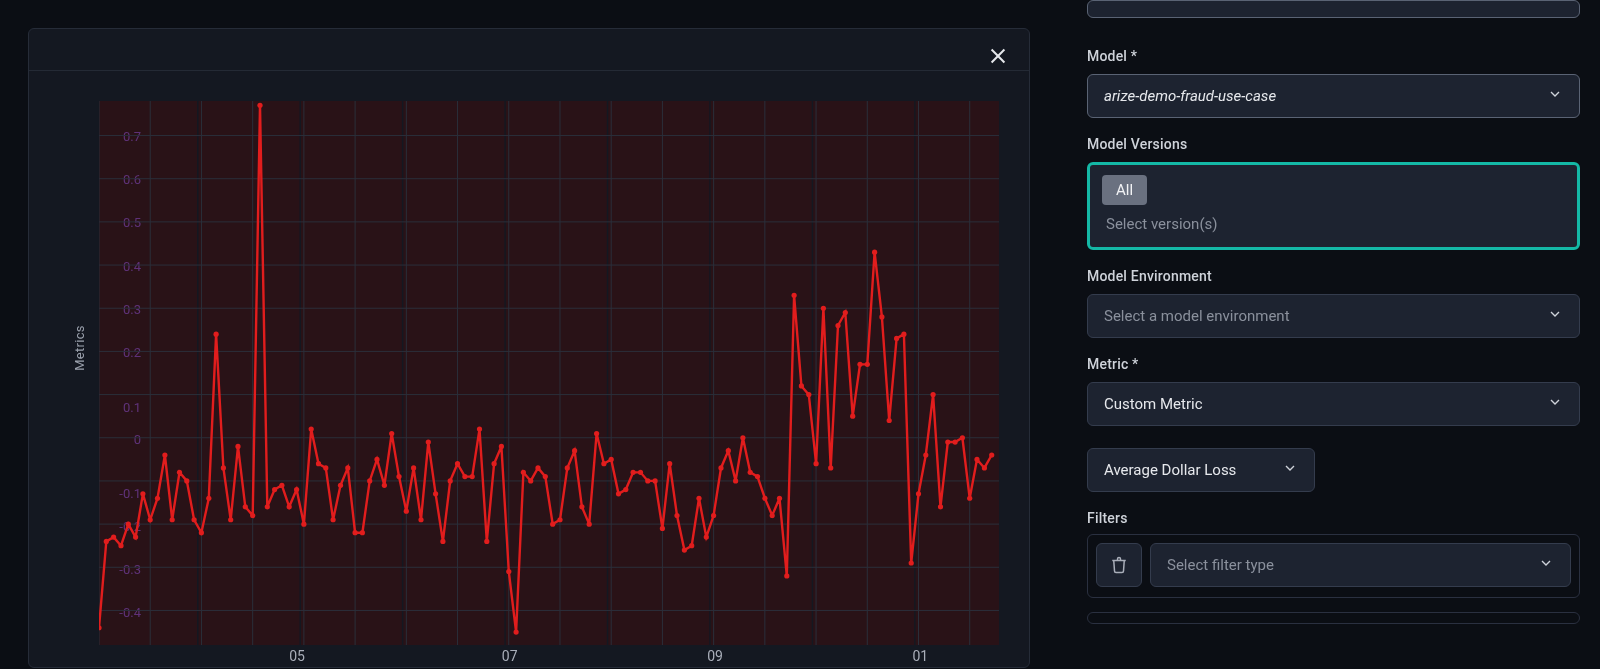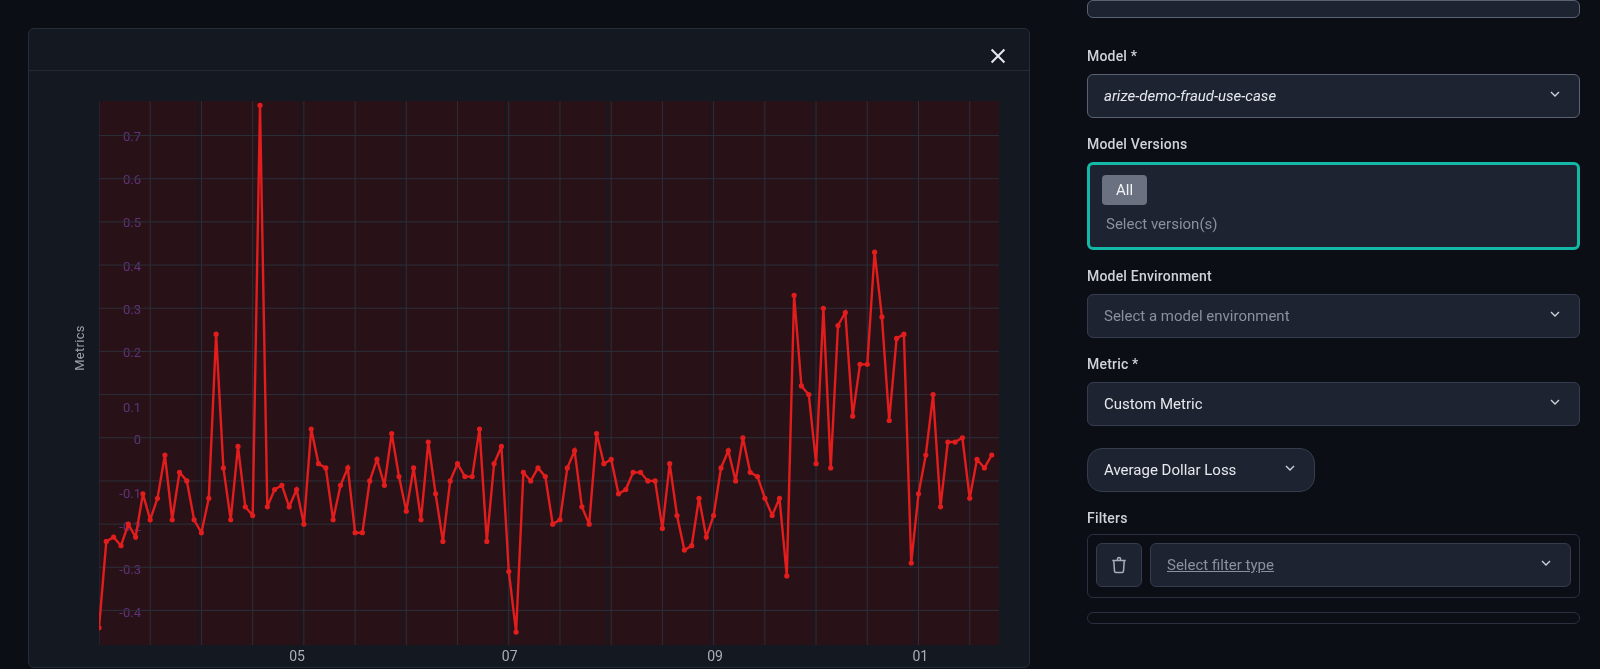--- a/index.html
+++ b/index.html
@@ -90,21 +90,21 @@
     padding:6px 14px;
     border-radius:4px;
     font-size:15px;
     margin-bottom:10px;
   }
   .versions-placeholder { color:#8a909c; font-size:15px; padding-left:4px; }
   .metric-sub {
     width:228px;
     background:#1d2330;
     border:1px solid #343c4d;
-    border-radius:15px;
+    border-radius:6px;
     height:44px;
     display:flex;
     align-items:center;
     justify-content:space-between;
     padding:0 16px;
     color:#e6e8ec;
     font-size:15px;
     margin-top:22px;
   }
   .filters-row {
@@ -124,21 +124,21 @@
     flex:1;
     background:#1d2330;
     border:1px solid #343c4d;
     border-radius:6px;
     height:44px;
     display:flex;
     align-items:center;
     justify-content:space-between;
     padding:0 16px;
   }
-  .filter-select .placeholder { color:#8a909c; font-size:15px;text-decoration:underline; }
+  .filter-select .placeholder { color:#8a909c; font-size:15px; }
   .panel-box {
     border:1px solid #2a3040;
     border-radius:6px;
     padding:0 8px 10px 8px;
     margin-top:4px;
   }
   .panel-box-2 {
     border:1px solid #2a3040;
     border-radius:6px;
     height:12px;

